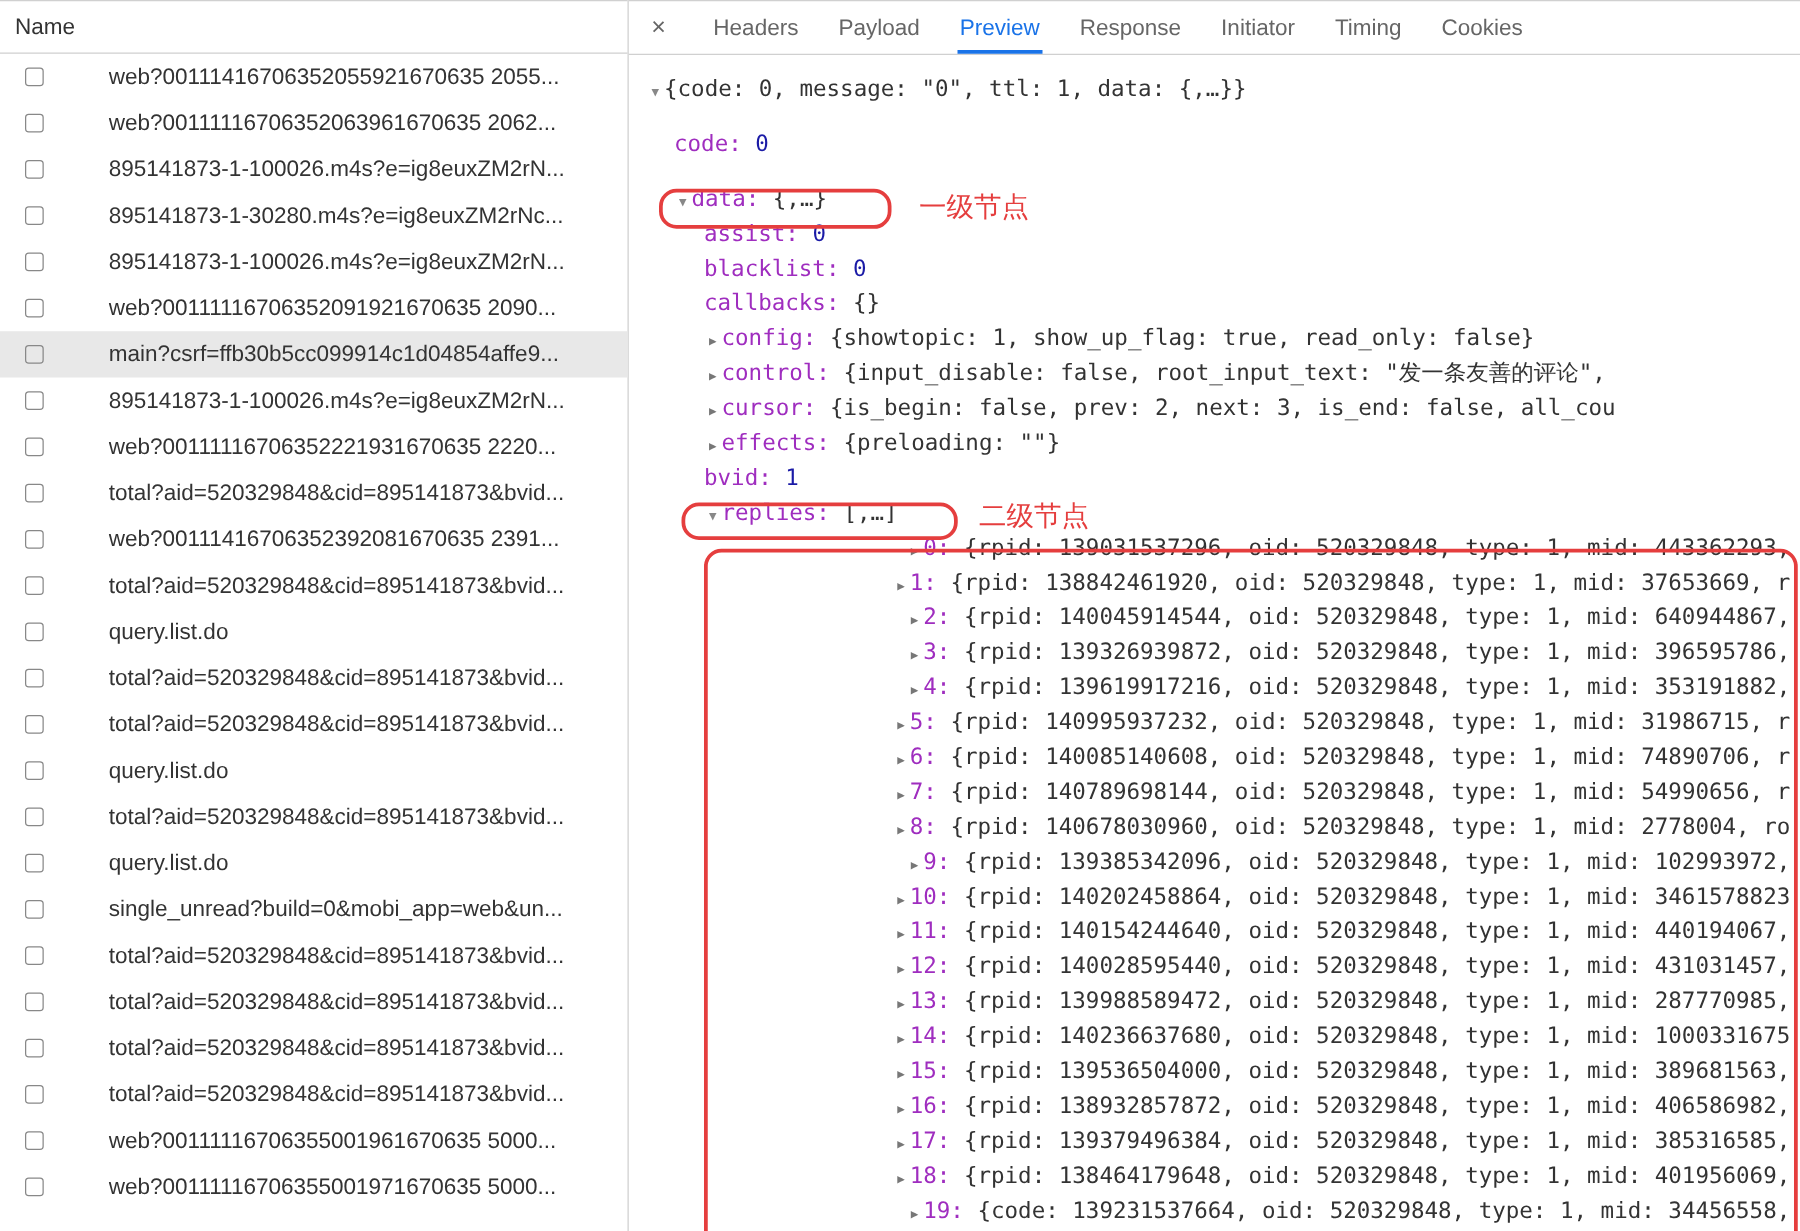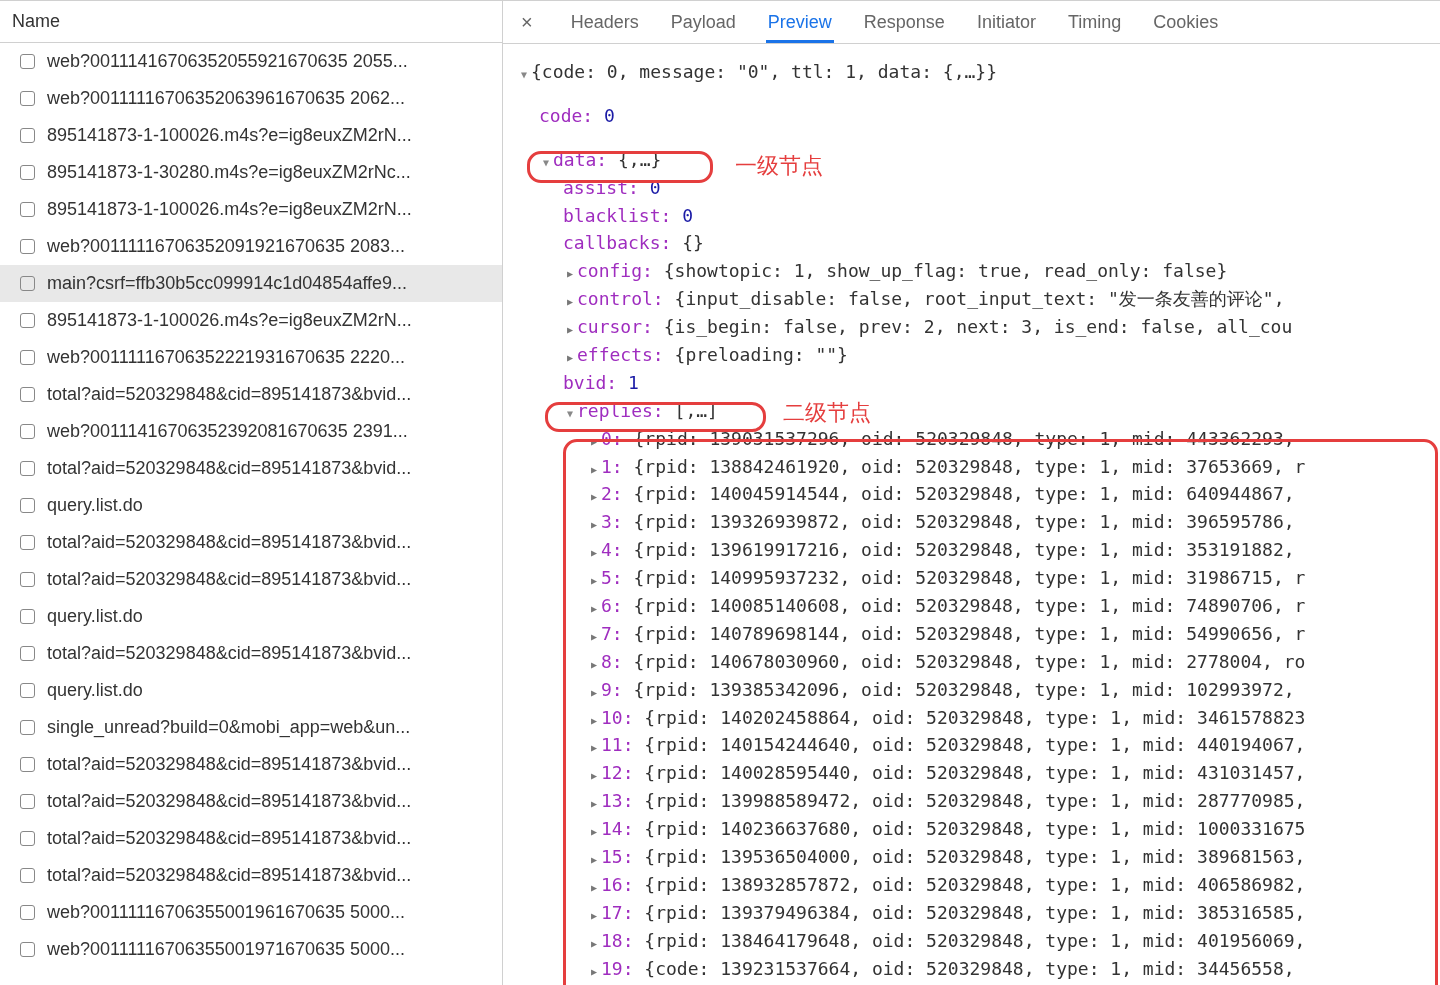--- a/index.html
+++ b/index.html
@@ -31,20 +31,21 @@
 .name-row {
   display: flex;
   align-items: center;
   padding: 8px 12px 8px 20px;
   font-size: 18px;
   color: #333;
   white-space: nowrap;
   overflow: hidden;
   text-overflow: ellipsis;
   cursor: pointer;
+  gap: 40px;
 }
 .name-row.selected { background: #e8e8e8; }
 .name-row .chk {
   width: 15px;
   height: 15px;
   border: 1.5px solid #888;
   border-radius: 3px;
   margin-right: 12px;
   flex-shrink: 0;
 }
@@ -96,21 +97,21 @@
 .tree-line { display: block; }
 .tog { color: #888; display: inline-block; width: 14px; text-align: center; cursor: pointer; }
 .tog.open::before { content: "▼"; font-size: 10px; }
 .tog.closed::before { content: "▶"; font-size: 10px; color:#777;}
 .key { color: #9f2dbf; }
 .num { color: #1a1aa6; }
 .txtv { color: #333; }
 .indent0 { padding-left: 6px; }
 .indent1 { padding-left: 28px; margin-top: 16px; }
 .indent2 { padding-left: 52px; }
-.indent3 { padding-left: 76px; }
+.indent3 { padding-left: 76px; text-align: right; }
 .box {
   border: 3.5px solid #e53e3e;
   border-radius: 14px;
   position: absolute;
   pointer-events: none;
 }
 .anno {
   color: #e53e3e;
   font-size: 22px;
   position: absolute;
@@ -140,21 +141,21 @@
         <div class="name-row">
           <span class="chk"></span>
           <span class="txt">895141873-1-30280.m4s?e=ig8euxZM2rNc...</span>
         </div>
         <div class="name-row">
           <span class="chk"></span>
           <span class="txt">895141873-1-100026.m4s?e=ig8euxZM2rN...</span>
         </div>
         <div class="name-row">
           <span class="chk"></span>
-          <span class="txt">web?00111116706352091921670635 2083...</span>
+          <span class="txt">web?00111116706352091921670635 2090...</span>
         </div>
         <div class="name-row selected">
           <span class="chk"></span>
           <span class="txt">main?csrf=ffb30b5cc099914c1d04854affe9...</span>
         </div>
         <div class="name-row">
           <span class="chk"></span>
           <span class="txt">895141873-1-100026.m4s?e=ig8euxZM2rN...</span>
         </div>
         <div class="name-row">

